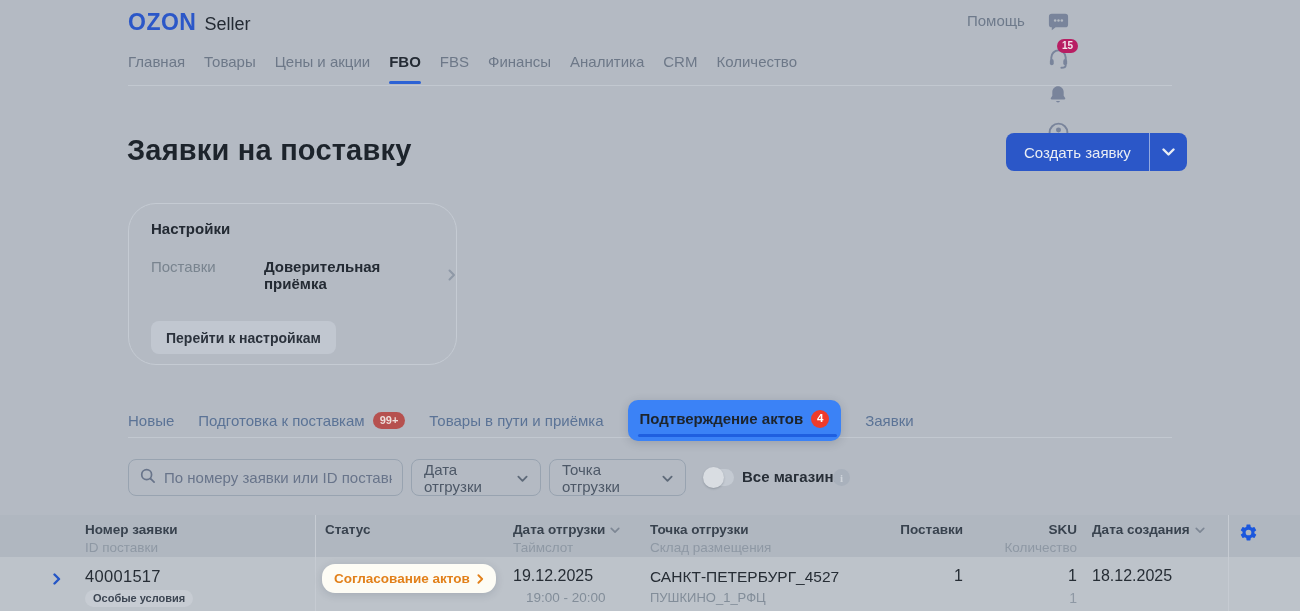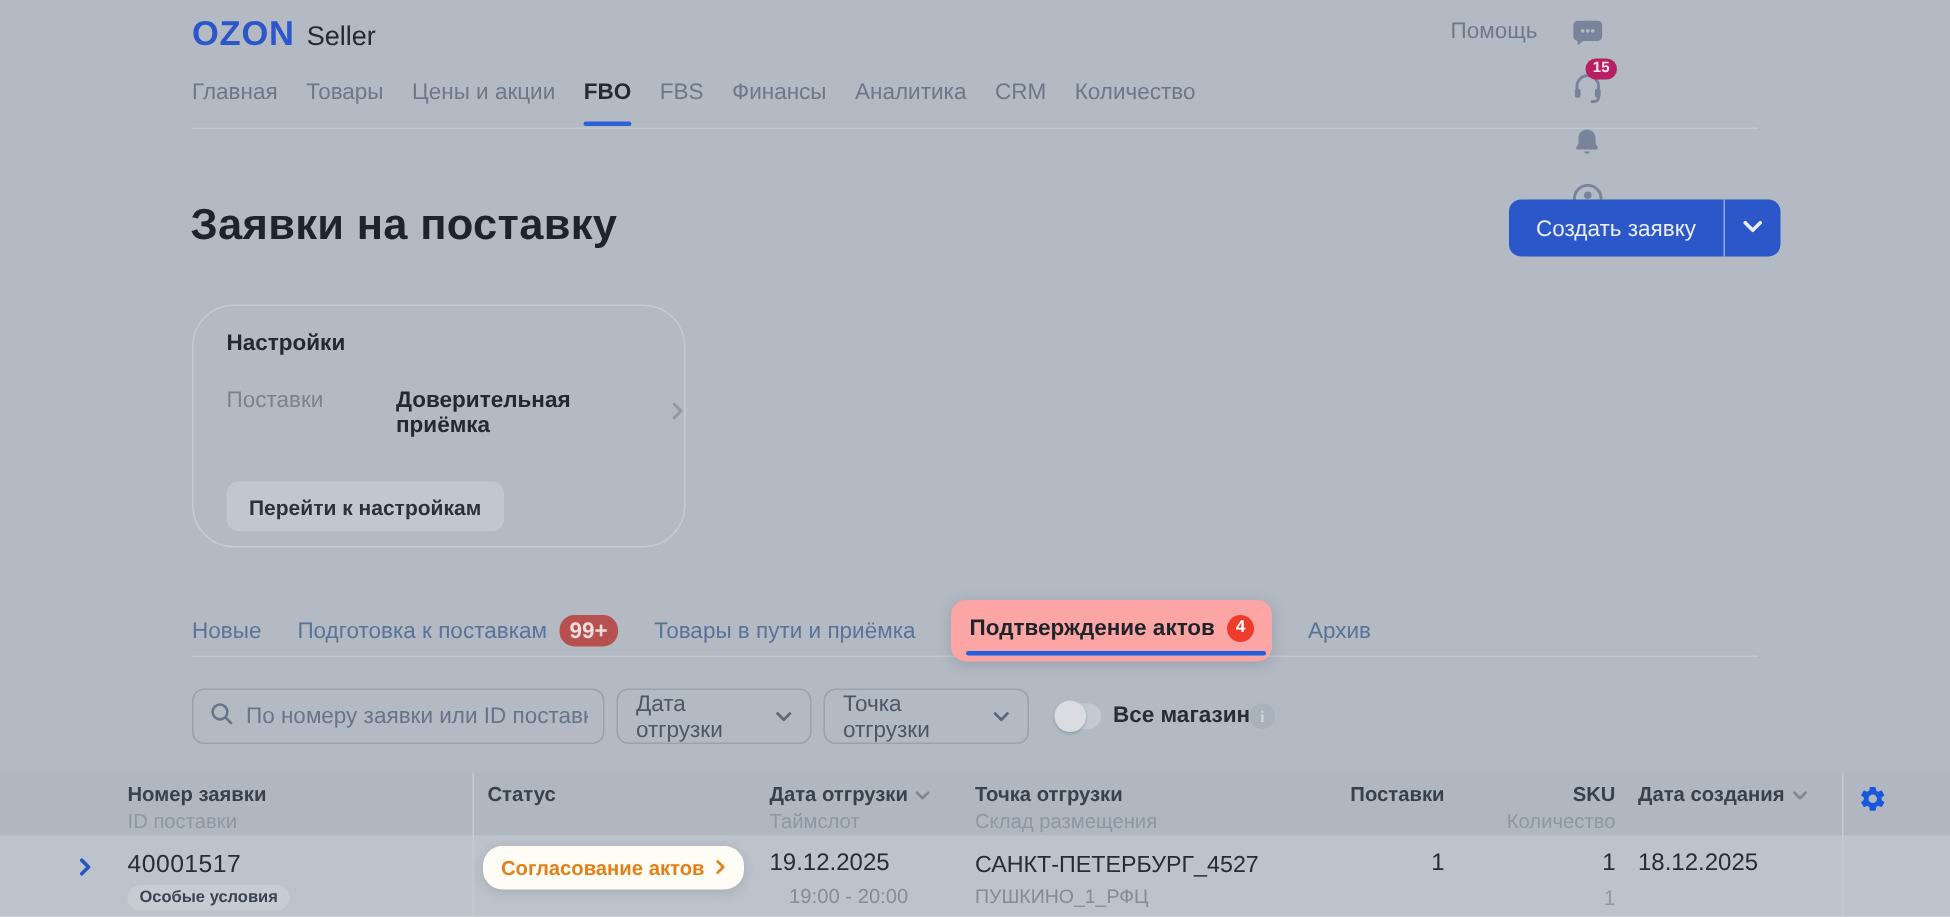--- a/index.html
+++ b/index.html
@@ -37,22 +37,22 @@
   .settings-row-label { position:absolute; left:22px; top:54px; font-size:15px; color:#79848f; }
   .settings-row-value { position:absolute; left:135px; top:54px; font-size:15px; font-weight:700; color:#232a33; display:flex; align-items:center; gap:8px; cursor:pointer; }
   .settings-row-value .chev { color:#8f99a7; }
   .settings-btn { position:absolute; left:22px; top:117px; height:33px; background:#c1c7d0; border:none; border-radius:8px;
                   padding:0 15px; font-size:14px; font-weight:600; color:#2b323c; font-family:inherit; cursor:pointer; }
 
   
   .tabs { position:absolute; left:128px; top:399px; height:42px; display:flex; align-items:center; gap:24px; font-size:15px; }
   .tabs-divider { position:absolute; left:128px; top:437px; width:1044px; height:1px; background:#c2c8d0; }
   .tab { color:#5b7396; cursor:pointer; display:flex; align-items:center; gap:8px; position:relative; z-index:1; }
-  .tab-badge-muted { background:#b6514f; color:#eddedb; font-size:15px; font-weight:700; padding:3px 7px; border-radius:10px; line-height:1; }
-  .tab-spotlight { position:relative; background:#fca5a5; border-radius:10px; padding:10px 12px 13px 12px; display:flex; align-items:center; gap:8px;
+  .tab-badge-muted { background:#b6514f; color:#eddedb; font-size:11px; font-weight:700; padding:3px 7px; border-radius:10px; line-height:1; }
+  .tab-spotlight { position:relative; background:#3b82f6; border-radius:10px; padding:10px 12px 13px 12px; display:flex; align-items:center; gap:8px;
                    box-shadow:0 2px 10px rgba(30,40,60,.18); z-index:2; cursor:pointer; }
   .tab-spotlight .tab-label { color:#1d242c; font-weight:600; }
   .tab-badge-bright { background:#ee3b2b; color:#ffffff; font-size:11.5px; font-weight:700; width:18px; height:18px; border-radius:50%;
                       display:flex; align-items:center; justify-content:center; line-height:1; }
   .tab-underline { position:absolute; left:10px; right:4px; bottom:4px; height:3px; background:#1f5fe0; border-radius:2px; }
 
   
   .search-box { position:absolute; left:128px; top:459px; width:275px; height:37px; border:1px solid #98a3b0; border-radius:8px;
                 display:flex; align-items:center; padding:0 10px; gap:8px; color:#68748a; }
   .search-box input { flex:1; border:none; background:transparent; outline:none; font-size:15px; color:#3a4450; font-family:inherit; }
@@ -181,21 +181,21 @@
     </span>
     <span class="tab">
       <span>Товары в пути и приёмка</span>
     </span>
     <span class="tab-spotlight">
       <span class="tab-label">Подтверждение актов</span>
       <span class="tab-badge-bright">4</span>
       <span class="tab-underline"></span>
     </span>
     <span class="tab">
-      <span>Архив</span>
+      <span>Заявки</span>
     </span>
   </div>
   <div class="tabs-divider"></div>
 
   <div class="search-box">
     <span>
       <svg width="17" height="17" viewBox="0 0 20 20" fill="none" stroke="currentColor" stroke-width="2" stroke-linecap="round">
           <circle cx="9" cy="9" r="5.8"></circle>
           <line x1="13.6" y1="13.6" x2="17.8" y2="17.8"></line>
         </svg>

